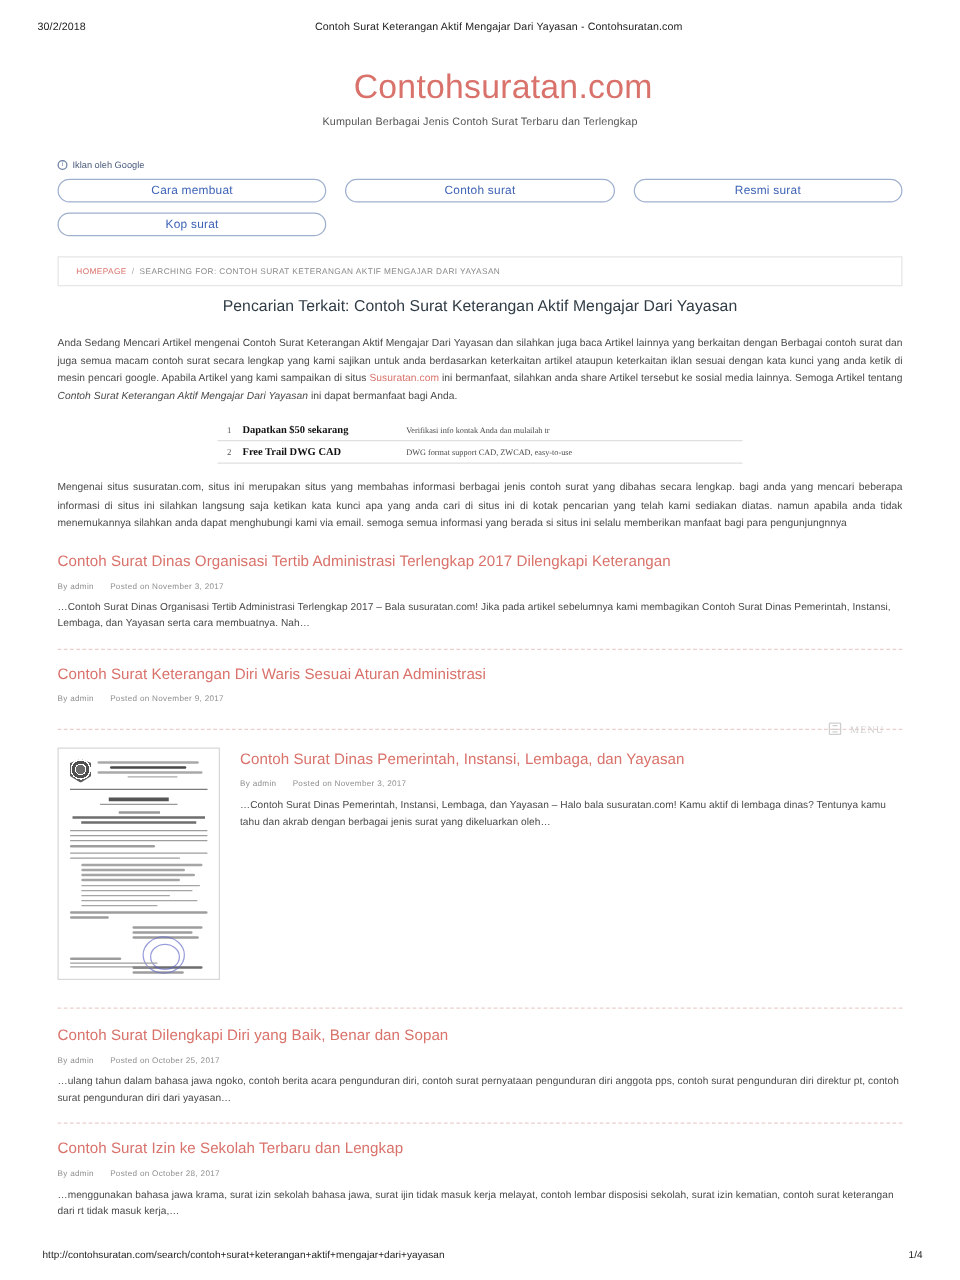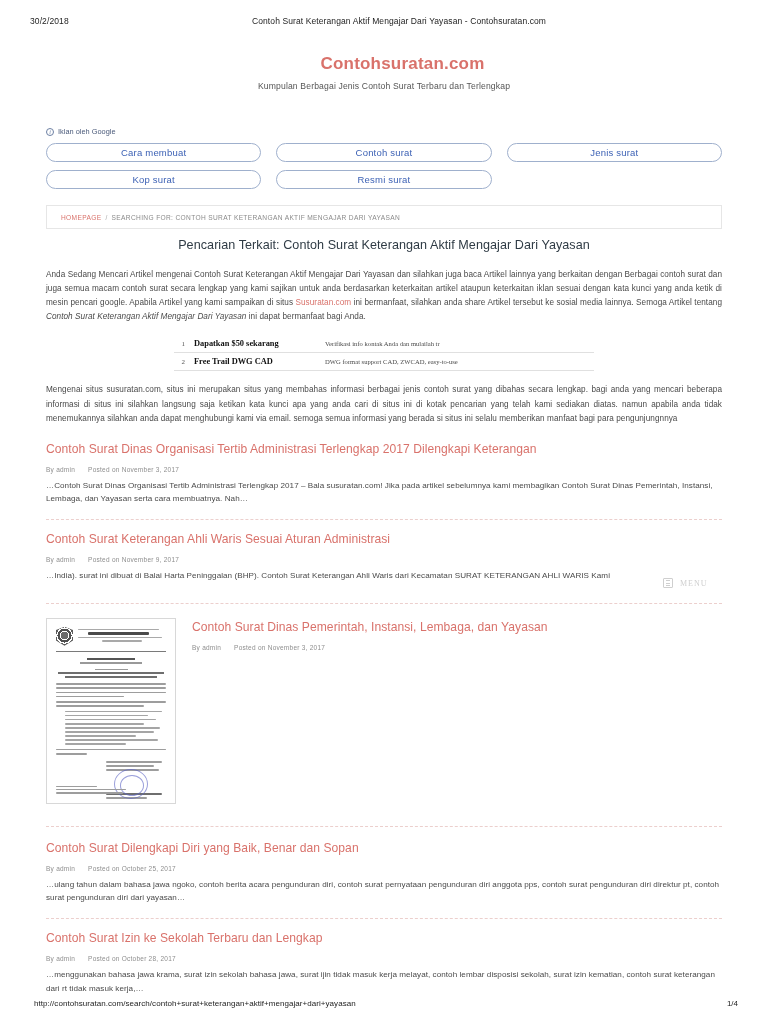--- a/index.html
+++ b/index.html
@@ -19,21 +19,21 @@
     display: flex; align-items: baseline;
     font-size: 8.5px; color: #1d1d1d;
     letter-spacing: .1px;
   }
   .print-header .ph-date { margin-left: 30px; width: 120px; }
   .print-header .ph-title { flex: 1; text-align: center; padding-right: 120px; }
 
   
   .masthead { position: absolute; top: 55px; left: 0; width: 768px; text-align: center; }
   .site-title {
-    font-size: 17px; color: #d9726b; font-weight: 700;
+    font-size: 27px; color: #d9726b; font-weight: 400;
     letter-spacing: .2px; line-height: 1.1; padding-left: 37px;
   }
   .site-tagline {
     margin-top: 7px; font-size: 8.6px; color: #555555; letter-spacing: .15px;
   }
 
   
   .ads-wrap { position: absolute; top: 127px; left: 46px; width: 676px; }
   .ads-label { display: flex; align-items: center; gap: 4px; font-size: 7.4px; color: #4a5a7a; margin-bottom: 7px; }
   .info-icon {
@@ -187,23 +187,22 @@
   </div>
 
   <div class="ads-wrap">
     <div class="ads-label">
       <span class="info-icon">i</span>
       <span>Iklan oleh Google</span>
     </div>
     <div class="ads-grid">
       <div class="ad-pill">Cara membuat</div>
       <div class="ad-pill">Contoh surat</div>
-      <div class="ad-pill">Jenis surat</div>
+      <div class="ad-pill">Resmi surat</div>
       <div class="ad-pill">Kop surat</div>
-      <div class="ad-pill">Resmi surat</div>
     </div>
   </div>
 
   <div class="breadcrumb">
     <span class="crumb-home">HOMEPAGE</span>
     <span class="crumb-sep">/</span>
     <span>SEARCHING FOR: CONTOH SURAT KETERANGAN AKTIF MENGAJAR DARI YAYASAN</span>
   </div>
 
   <div class="content">
@@ -230,26 +229,25 @@
     <div class="article" style="padding-top:16px;">
       <div class="article-title">Contoh Surat Dinas Organisasi Tertib Administrasi Terlengkap 2017 Dilengkapi Keterangan</div>
       <div class="article-meta">
         <span>By admin</span>
         <span>Posted on November 3, 2017</span>
       </div>
       <div class="article-excerpt">…Contoh Surat Dinas Organisasi Tertib Administrasi Terlengkap 2017 – Bala susuratan.com! Jika pada artikel sebelumnya kami membagikan Contoh Surat Dinas Pemerintah, Instansi, Lembaga, dan Yayasan serta cara membuatnya. Nah…</div>
     </div>
 
     <div class="article">
-      <div class="article-title">Contoh Surat Keterangan Ahli Waris Sesuai Aturan Administrasi</div>
+      <div class="article-title">Contoh Surat Keterangan Diri Waris Sesuai Aturan Administrasi</div>
       <div class="article-meta">
         <span>By admin</span>
         <span>Posted on November 9, 2017</span>
       </div>
-      <div class="article-excerpt">…India). surat ini dibuat di Balai Harta Peninggalan (BHP). Contoh Surat Keterangan Ahli Waris dari Kecamatan SURAT KETERANGAN AHLI WARIS Kami</div>
     </div>
 
     <div class="article has-thumb" style="margin-top:20px;padding-top:14px;">
       <div class="thumb">
         <div class="thumb-head">
           <div class="seal"></div>
           <div class="thumb-head-lines">
             <div class="tl s" style="width:92%"></div>
             <div class="tl b" style="width:70%;margin-left:11%"></div>
             <div class="tl s" style="width:96%"></div>
@@ -304,20 +302,21 @@
           <div class="tl" style="width:100%"></div>
           <div class="tl" style="width:96%"></div>
         </div>
       </div>
       <div class="art-body">
         <div class="article-title">Contoh Surat Dinas Pemerintah, Instansi, Lembaga, dan Yayasan</div>
         <div class="article-meta">
           <span>By admin</span>
           <span>Posted on November 3, 2017</span>
         </div>
+        <div class="article-excerpt">…Contoh Surat Dinas Pemerintah, Instansi, Lembaga, dan Yayasan – Halo bala susuratan.com! Kamu aktif di lembaga dinas? Tentunya kamu tahu dan akrab dengan berbagai jenis surat yang dikeluarkan oleh…</div>
       </div>
     </div>
 
     <div class="article" style="margin-top:22px;padding-top:14px;">
       <div class="article-title">Contoh Surat Dilengkapi Diri yang Baik, Benar dan Sopan</div>
       <div class="article-meta">
         <span>By admin</span>
         <span>Posted on October 25, 2017</span>
       </div>
       <div class="article-excerpt">…ulang tahun dalam bahasa jawa ngoko, contoh berita acara pengunduran diri, contoh surat pernyataan pengunduran diri anggota pps, contoh surat pengunduran diri direktur pt, contoh surat pengunduran diri dari yayasan…</div>

